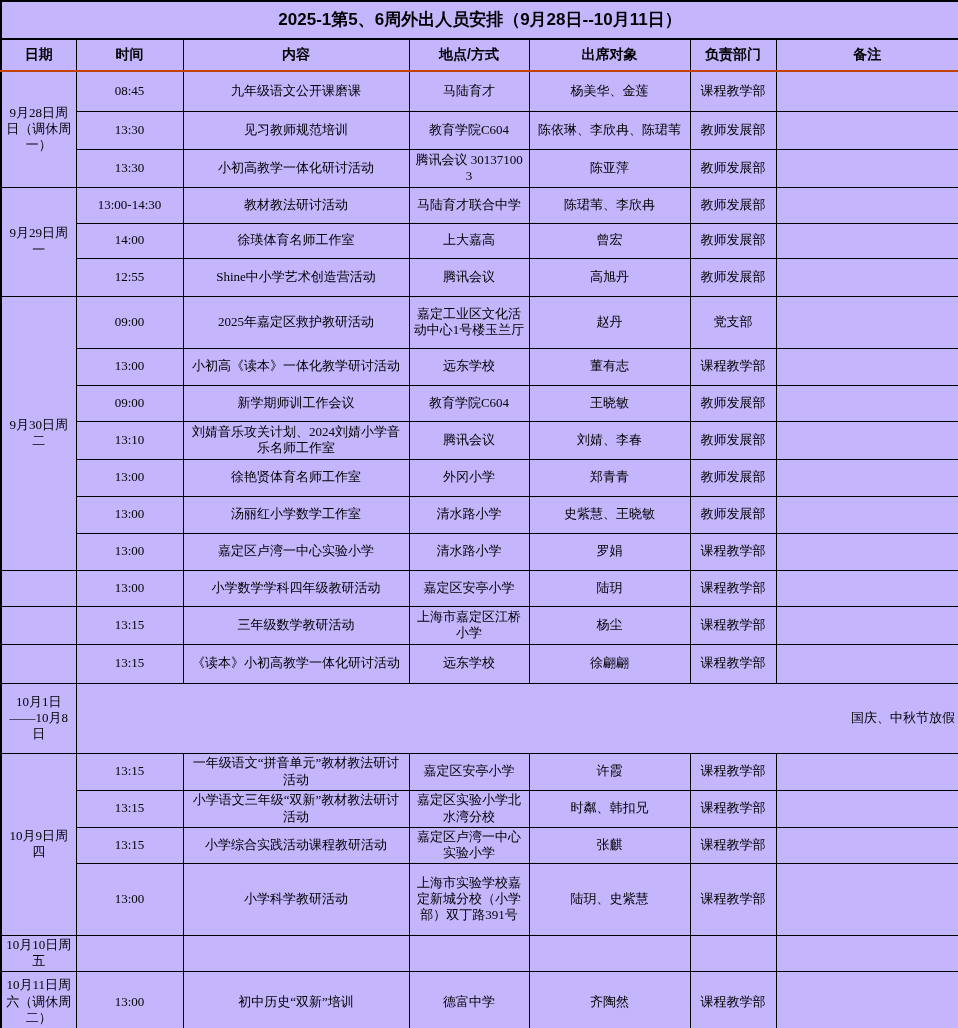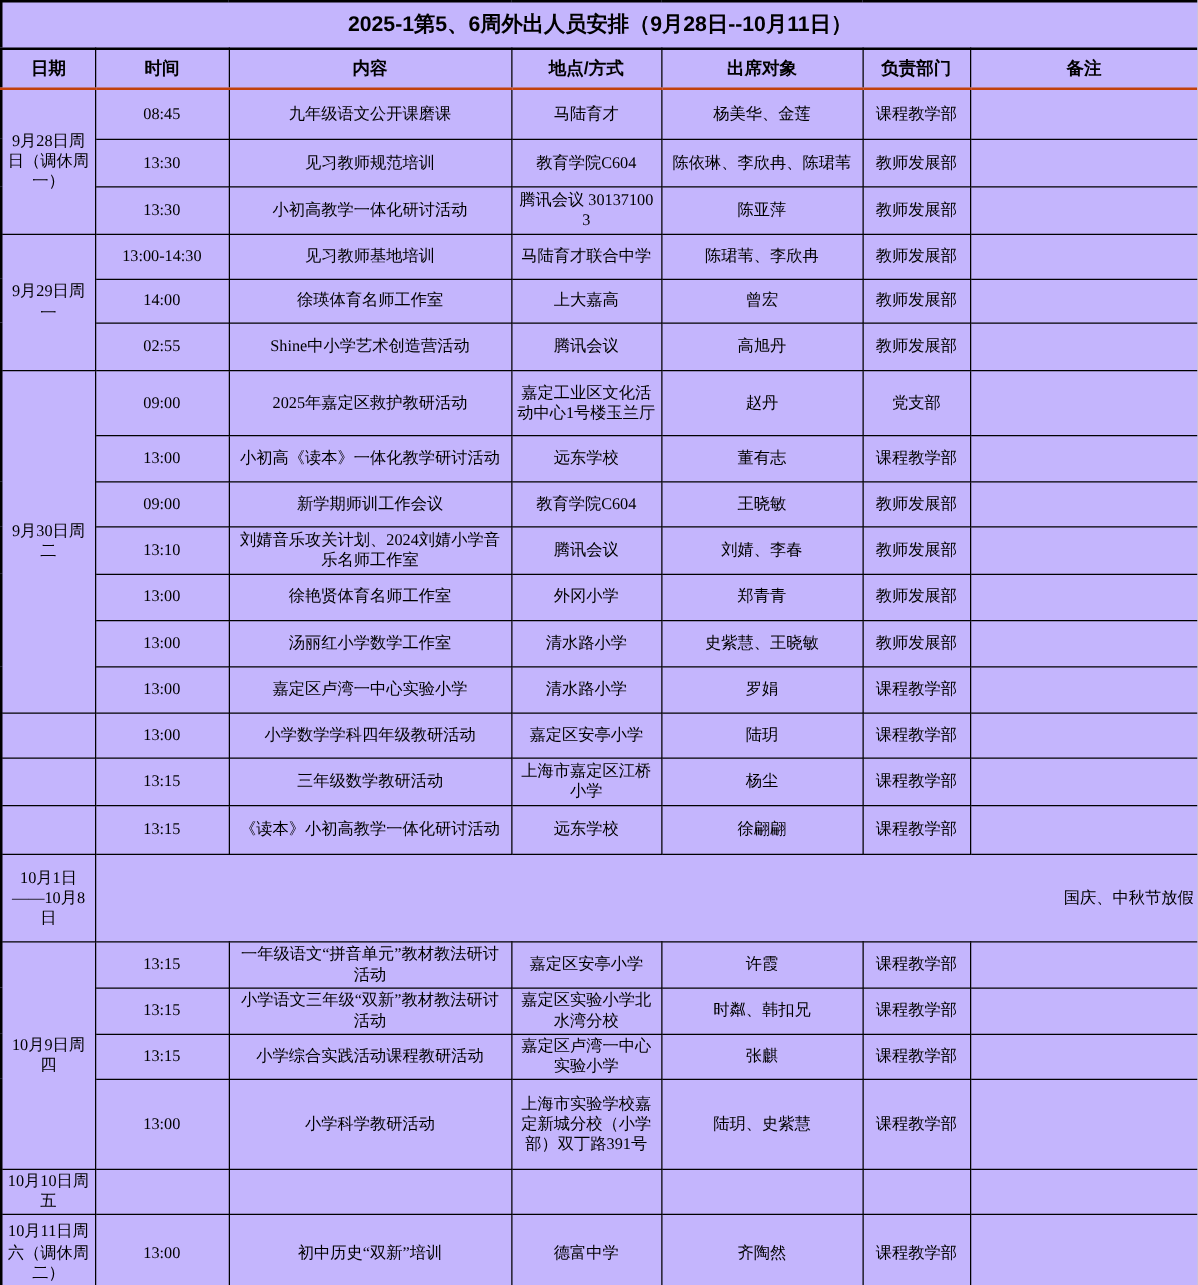--- a/index.html
+++ b/index.html
@@ -88,36 +88,36 @@
           <td class="cell-time">13:30</td>
           <td class="cell-content">小初高教学一体化研讨活动</td>
           <td class="cell-location">腾讯会议 301371003</td>
           <td class="cell-attendees">陈亚萍</td>
           <td class="cell-department">教师发展部</td>
           <td class="cell-remark"></td>
         </tr>
         <tr style="height: 36px;">
           <td class="cell-date" rowspan="3">9月29日周一</td>
           <td class="cell-time">13:00-14:30</td>
-          <td class="cell-content">见习教师基地培训</td>
+          <td class="cell-content">教材教法研讨活动</td>
           <td class="cell-location">马陆育才联合中学</td>
           <td class="cell-attendees">陈珺苇、李欣冉</td>
           <td class="cell-department">教师发展部</td>
           <td class="cell-remark"></td>
         </tr>
         <tr style="height: 35px;">
           <td class="cell-time">14:00</td>
           <td class="cell-content">徐瑛体育名师工作室</td>
           <td class="cell-location">上大嘉高</td>
           <td class="cell-attendees">曾宏</td>
           <td class="cell-department">教师发展部</td>
           <td class="cell-remark"></td>
         </tr>
         <tr style="height: 38px;">
-          <td class="cell-time">02:55</td>
+          <td class="cell-time">12:55</td>
           <td class="cell-content">Shine中小学艺术创造营活动</td>
           <td class="cell-location">腾讯会议</td>
           <td class="cell-attendees">高旭丹</td>
           <td class="cell-department">教师发展部</td>
           <td class="cell-remark"></td>
         </tr>
         <tr style="height: 52px;">
           <td class="cell-date" rowspan="7">9月30日周二</td>
           <td class="cell-time">09:00</td>
           <td class="cell-content">2025年嘉定区救护教研活动</td>

